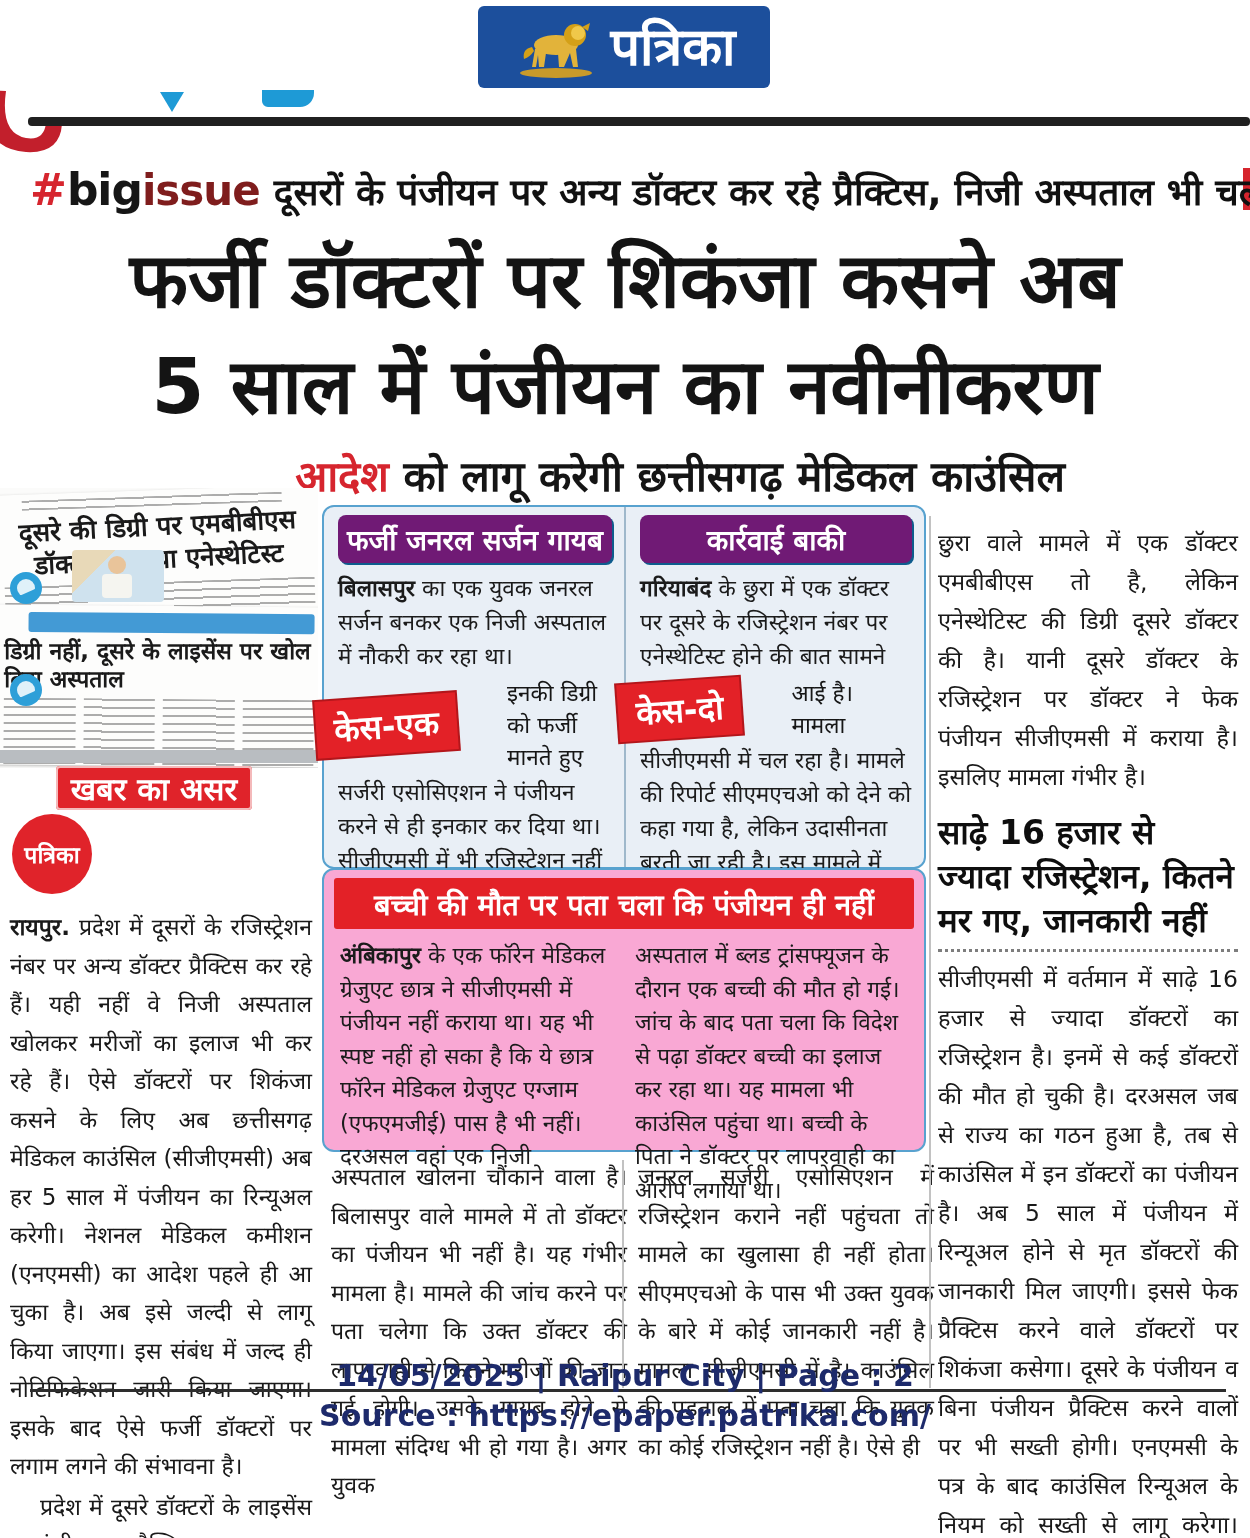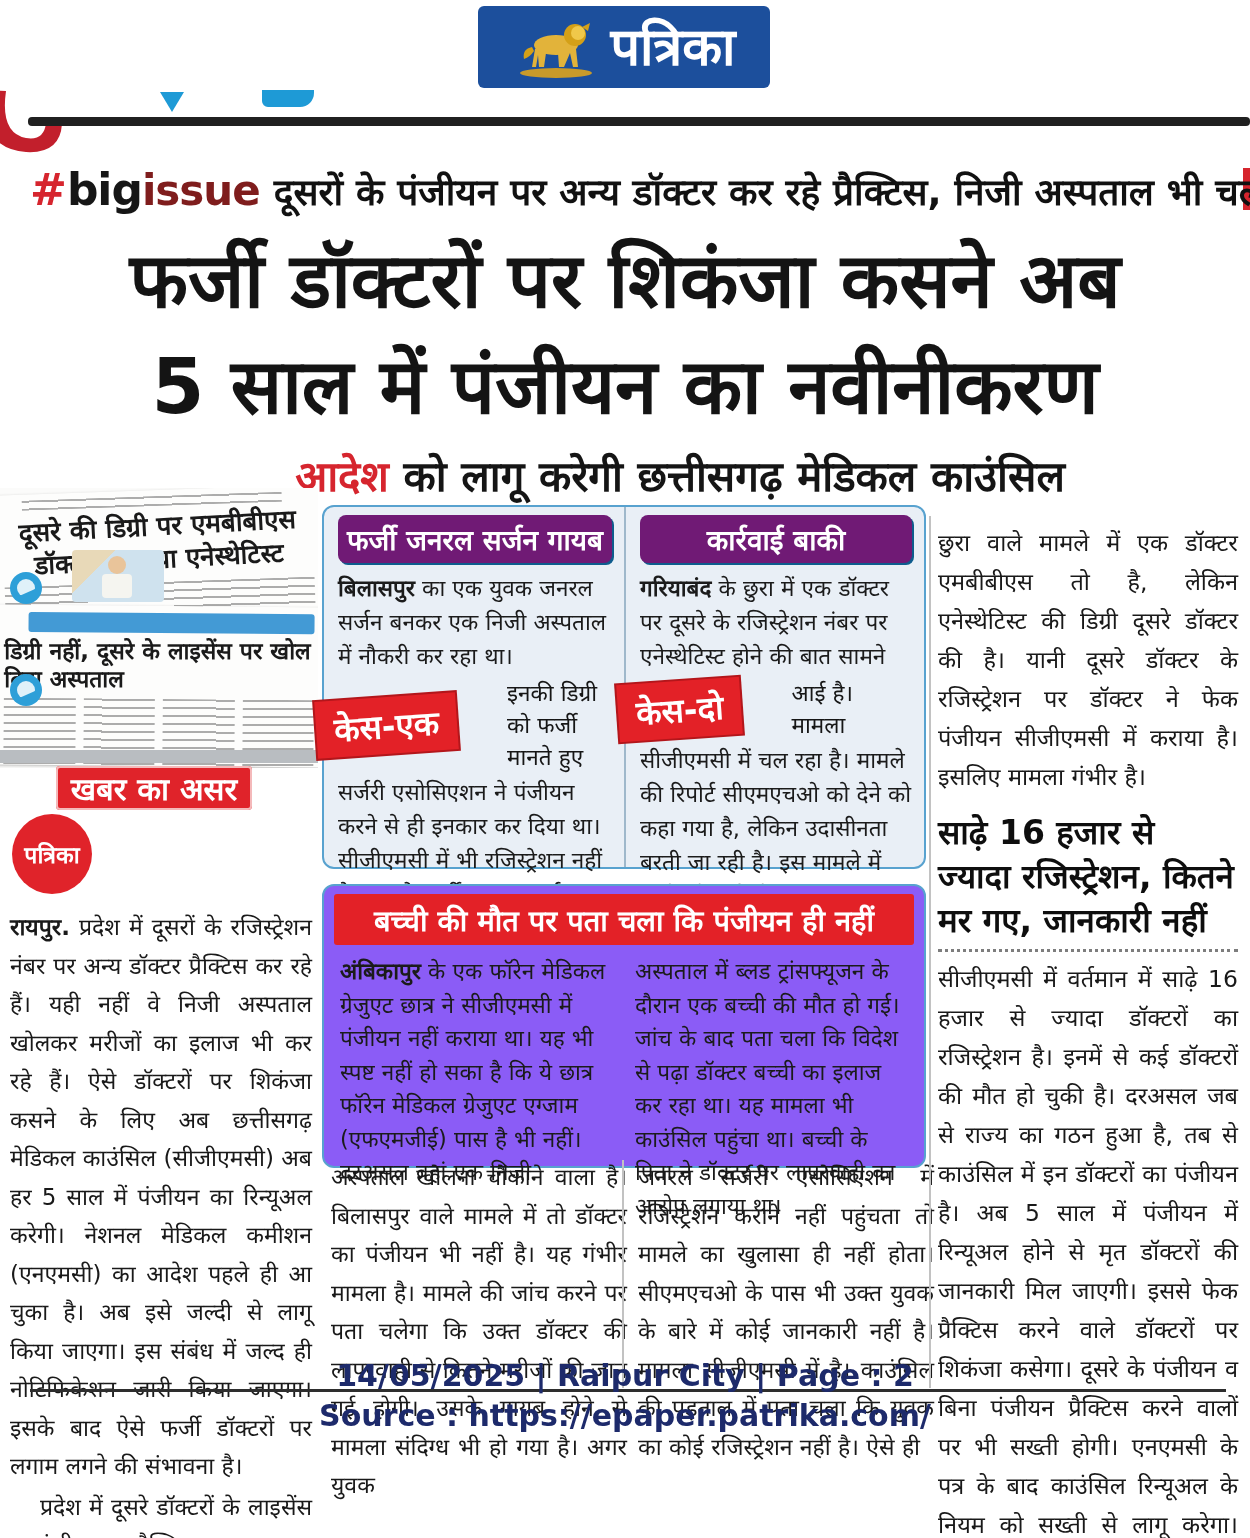--- a/index.html
+++ b/index.html
@@ -76,22 +76,22 @@
   .case-header{background:#701a75;color:#fff;font-size:28px;font-weight:bold;text-align:center;
                border-radius:8px;padding:5px 4px;margin-bottom:8px;box-shadow:2px 2px 0 #0e5c8d;}
   .case-text{font-size:22.5px;line-height:34px;color:#1b1b1b;font-weight:500;}
   .case-text .lead{font-weight:bold;}
   .badge-row{display:flex;align-items:center;gap:10px;margin:4px 0 2px -22px;}
   .case-badge{background:#e32127;color:#fff;font-size:33px;font-weight:bold;padding:6px 18px;
               transform:rotate(-4deg);box-shadow:0 0 0 2px #b3161b;white-space:nowrap;}
   .beside{font-size:22.5px;line-height:32px;font-weight:500;margin-left:40px;}
 
   
-  .death-box{position:absolute;left:322px;top:868px;width:604px;height:284px;background:#8b5cf6;
-             border:2px solid #58a2cf;border-radius:12px;box-sizing:border-box;padding:8px 10px;margin-top:16px;}
+  .death-box{position:absolute;left:322px;top:868px;width:604px;height:284px;background:#f9a8d4;
+             border:2px solid #58a2cf;border-radius:12px;box-sizing:border-box;padding:8px 10px;}
   .death-header{background:#e32127;color:#fff;font-size:29px;font-weight:bold;text-align:center;
                 padding:6px 4px;border-radius:3px;}
   .death-cols{display:flex;gap:22px;margin-top:10px;padding:0 6px;}
   .death-col{width:50%;font-size:22.5px;line-height:33.5px;color:#1b1b1b;font-weight:500;}
   .death-col .lead{font-weight:bold;}
 
   
   .low-col{position:absolute;top:1158px;width:296px;font-size:23px;line-height:38.5px;
            text-align:justify;color:#191919;font-weight:500;margin-left:6px;}
   .low-col1{left:325px;}

